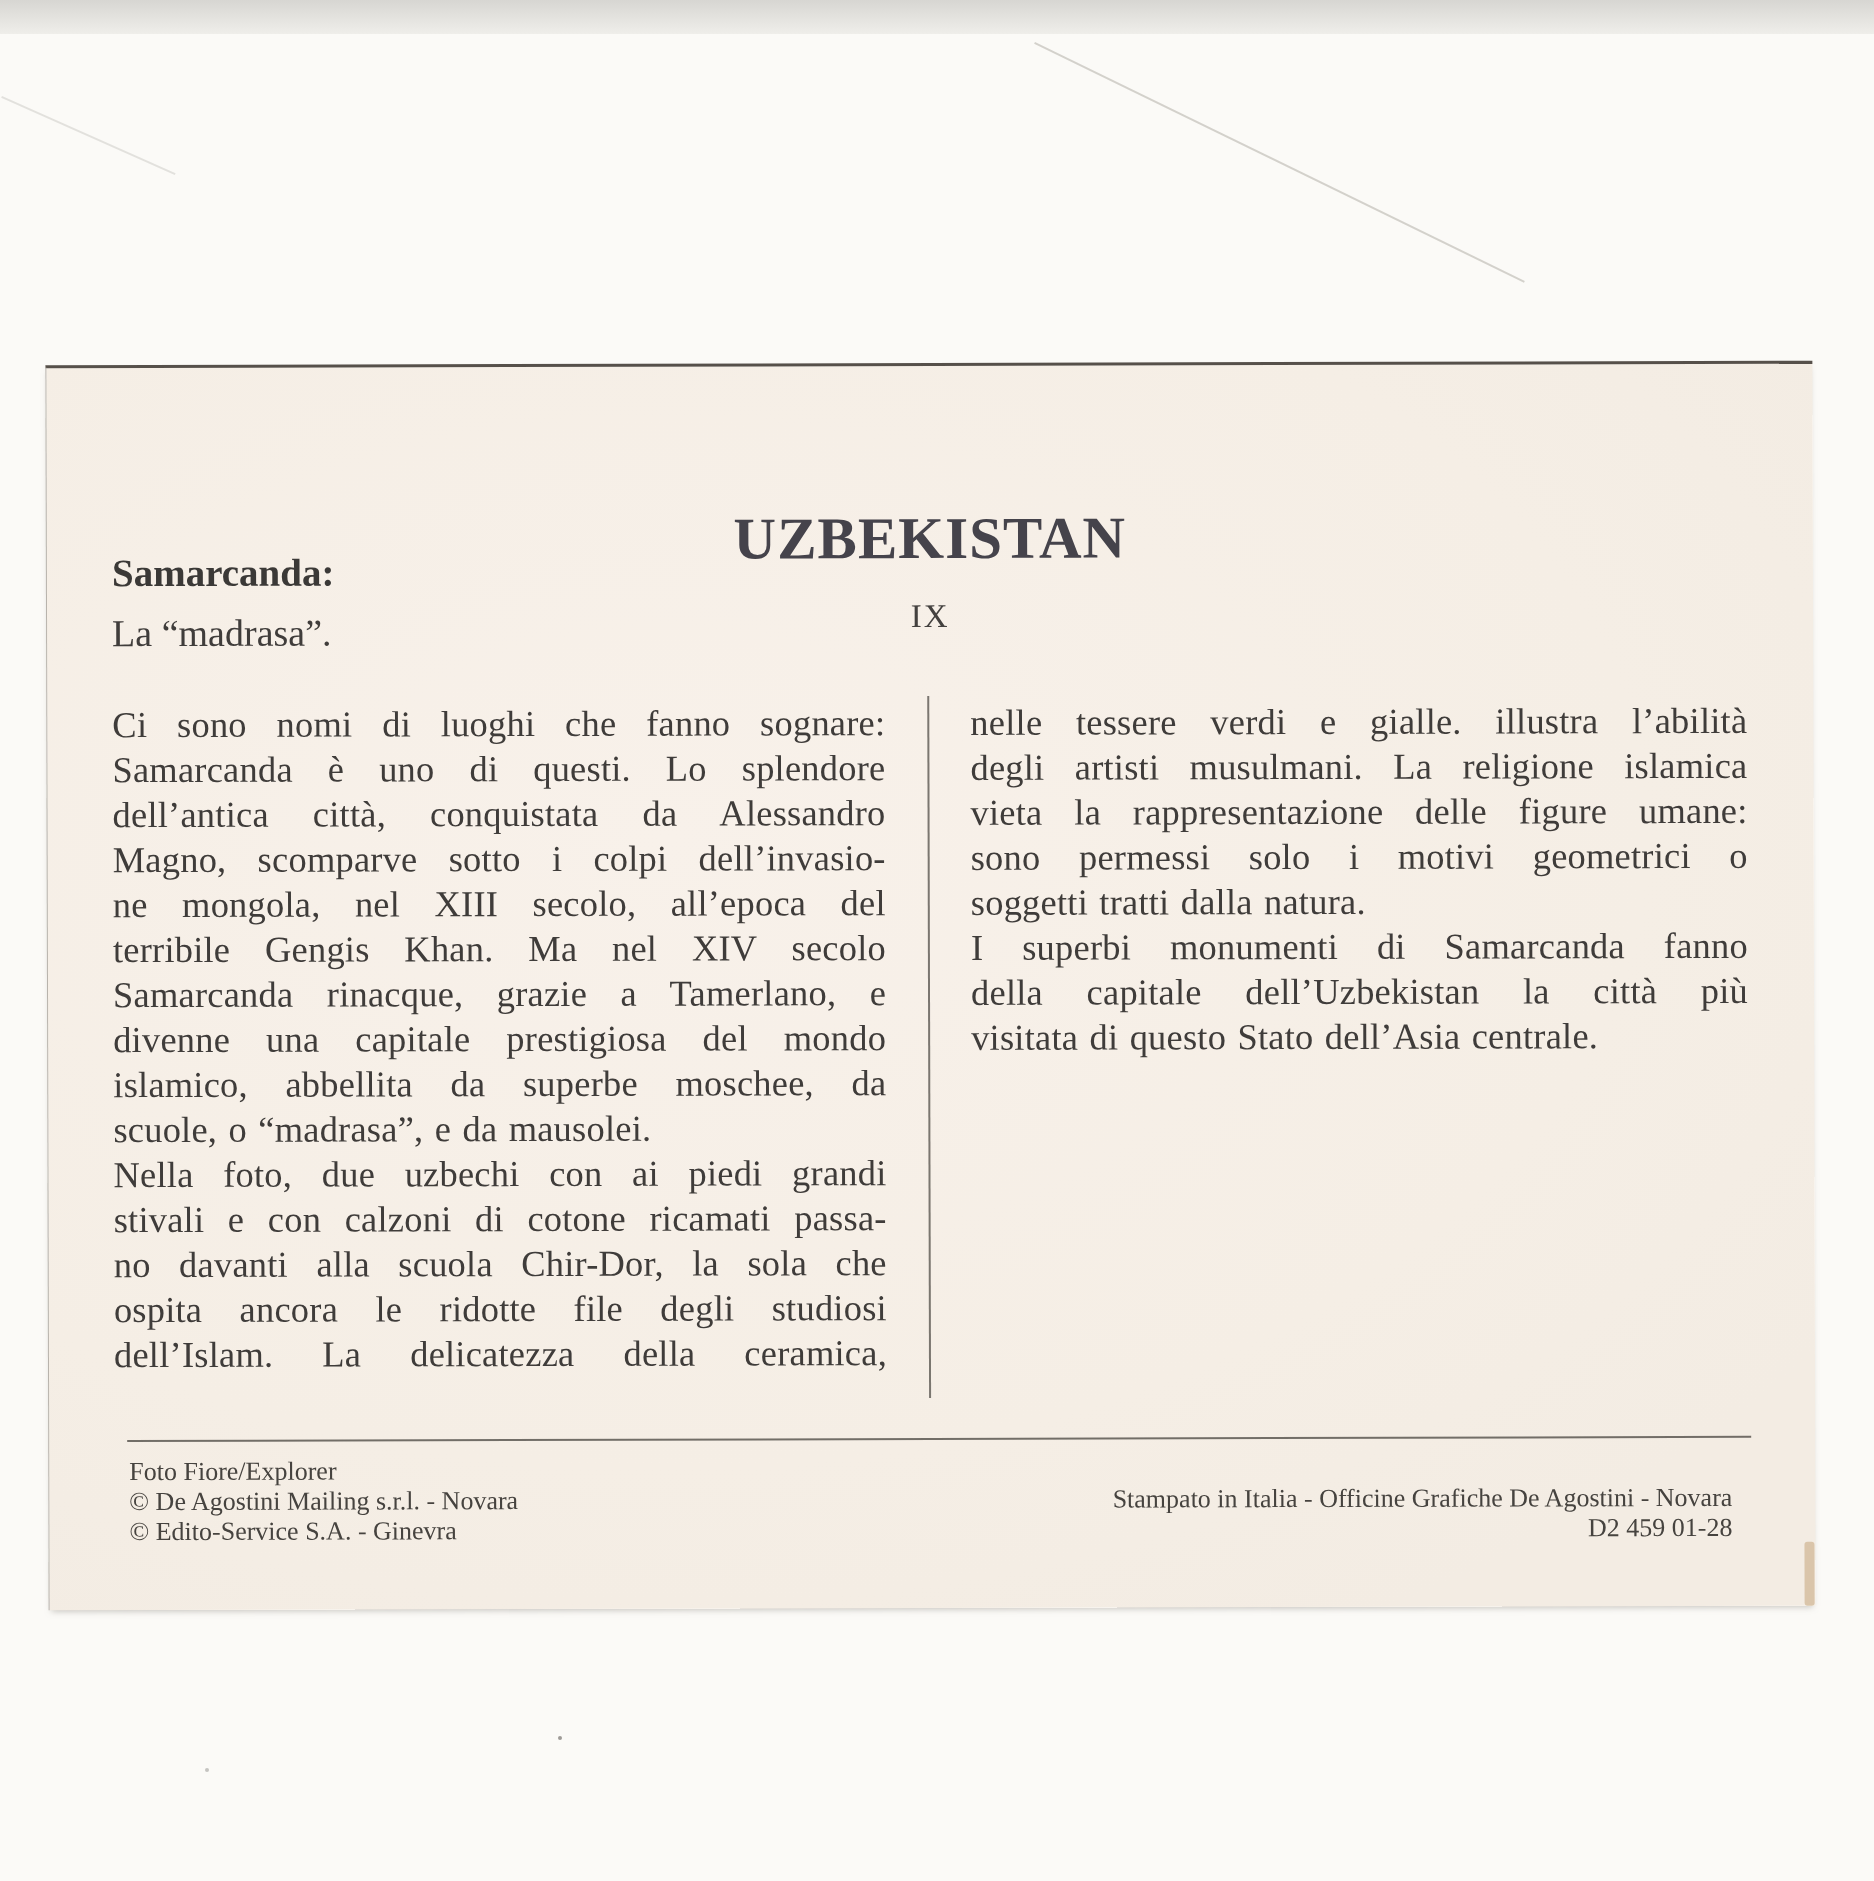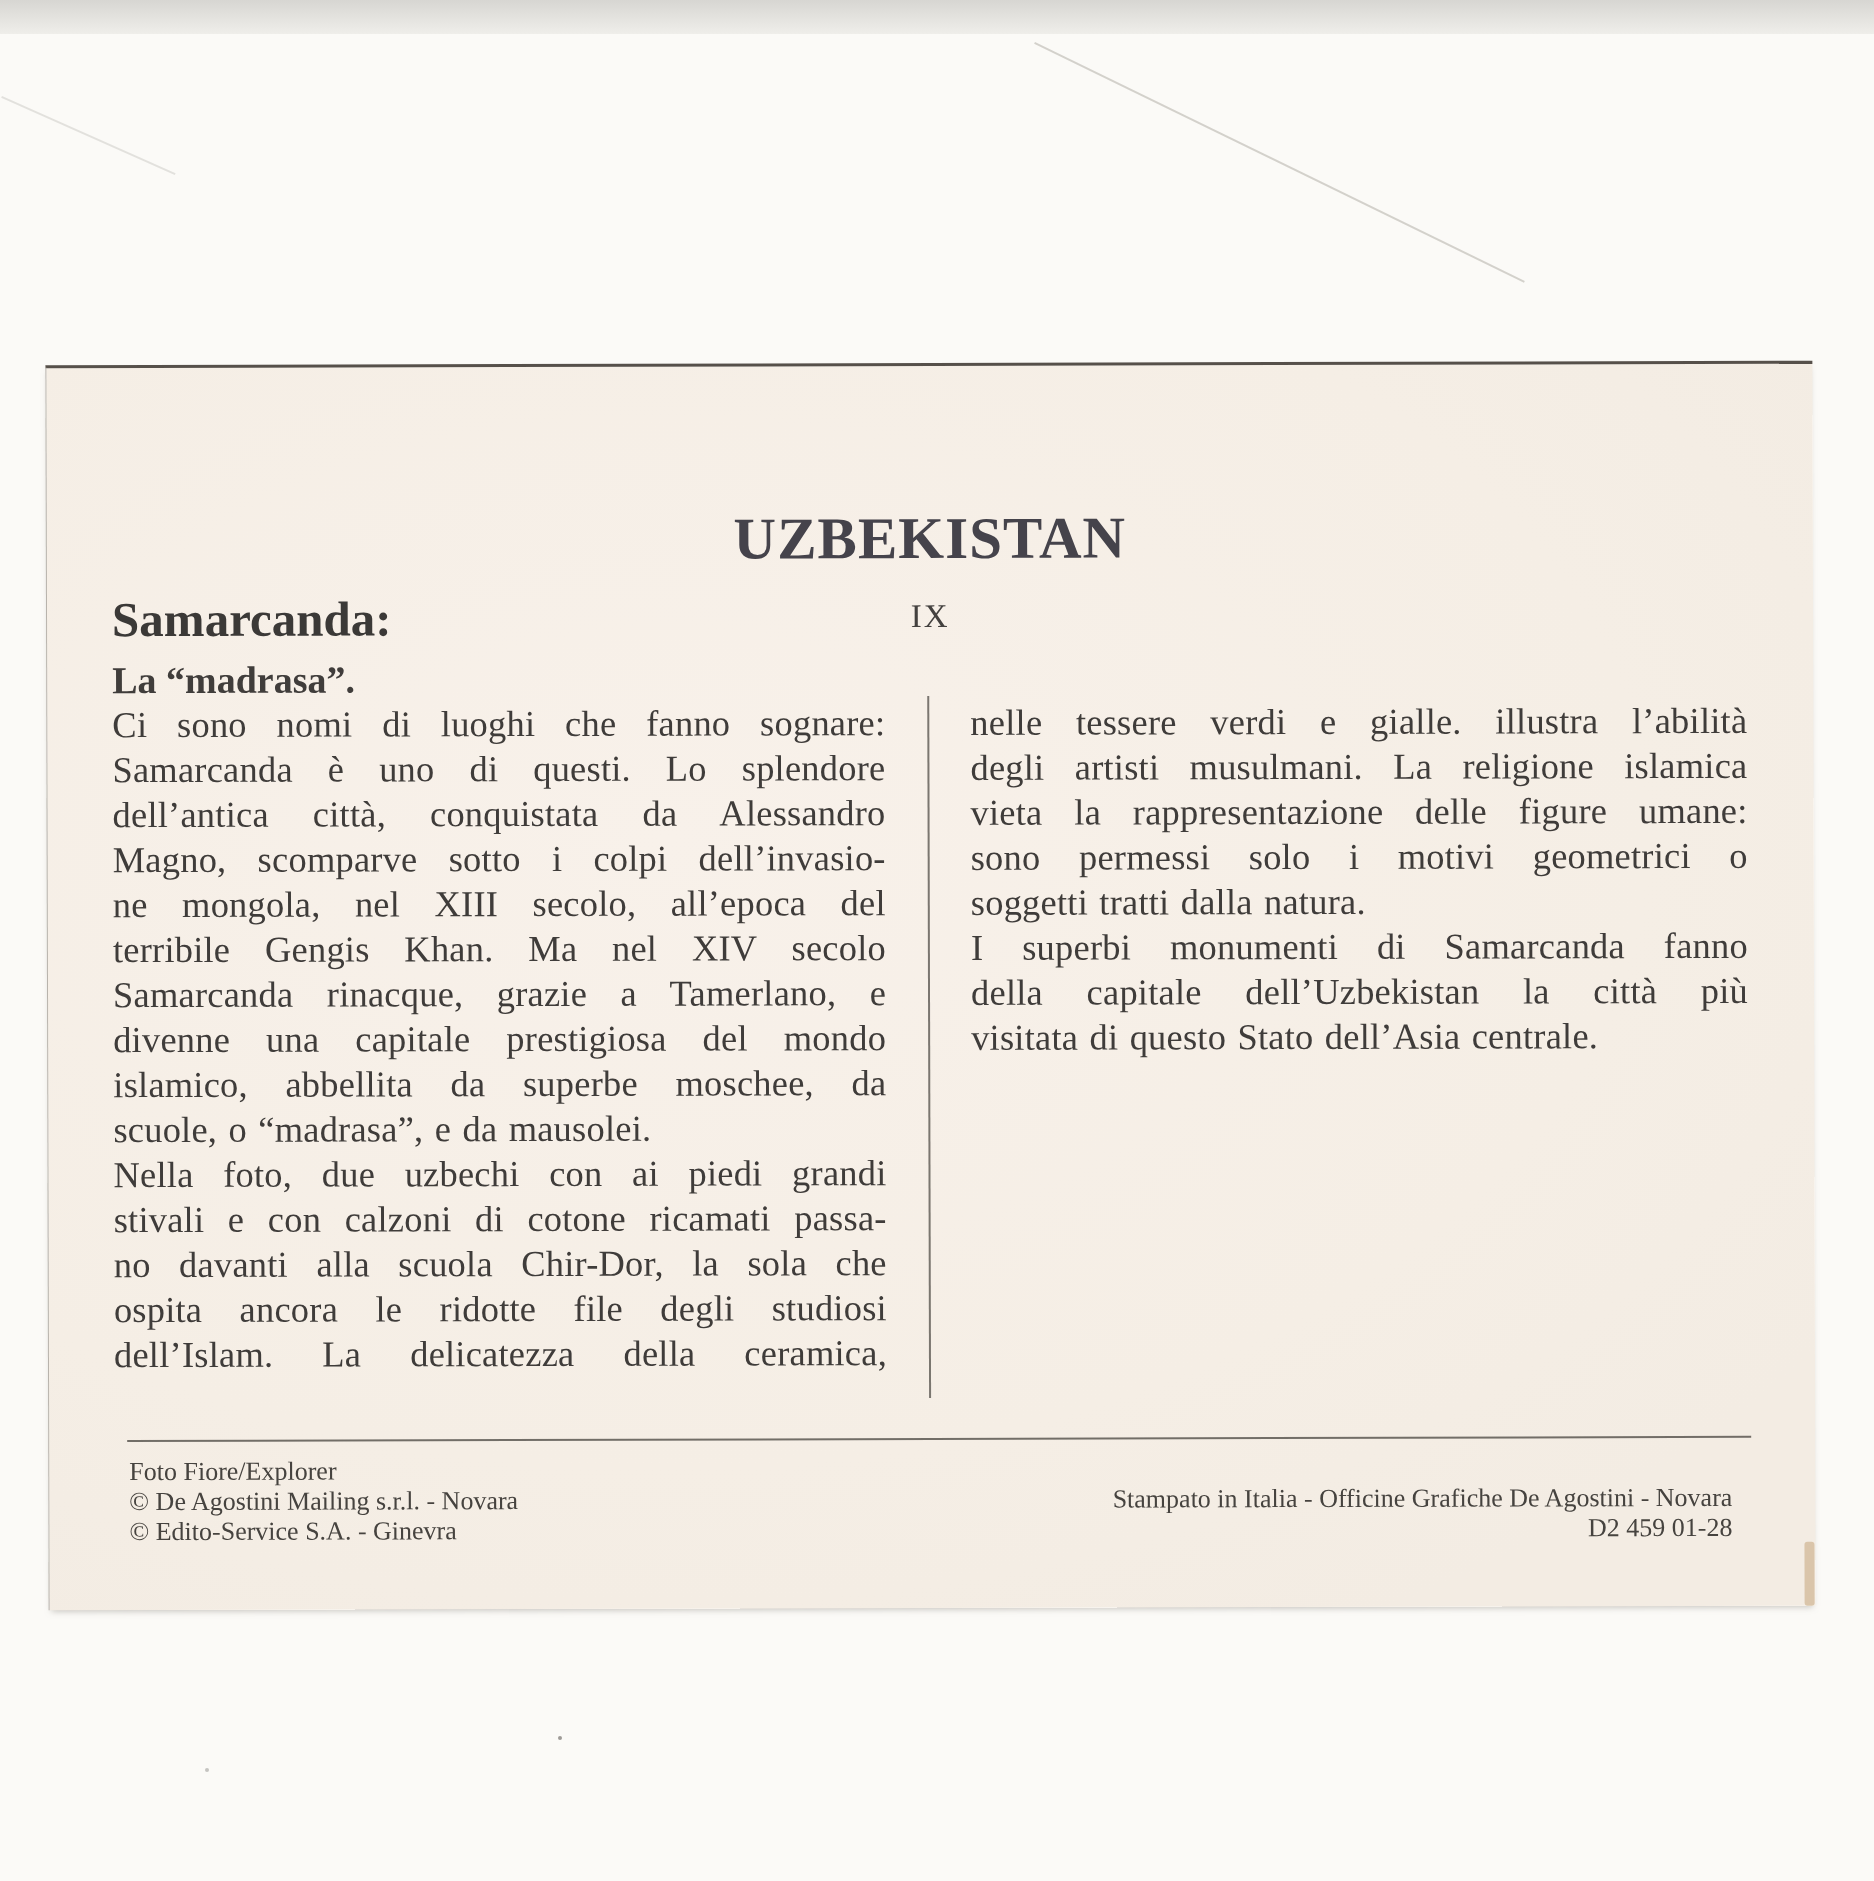--- a/index.html
+++ b/index.html
@@ -47,22 +47,22 @@
     color: #45434b;
   }
   .series {
     position: absolute; left: 0; top: 232px; width: 100%;
     text-align: center;
     font-size: 33px; letter-spacing: 2px;
     color: #44413f;
   }
 
   .heading { position: absolute; left: 65px; top: 182px; }
-  .heading-bold { font-size: 49px; font-weight: bold; line-height: 46px; color: #3b3937; margin-top: 47px; }
-  .heading-sub  { font-size: 38px; line-height: 46px; margin-top: 14px; color: #403d3b; font-weight: bold; }
+  .heading-bold { font-size: 39px; font-weight: bold; line-height: 46px; color: #3b3937; }
+  .heading-sub  { font-size: 38px; line-height: 46px; margin-top: 14px; color: #403d3b; }
 
   .col {
     position: absolute; top: 334px;
     font-size: 36.5px; line-height: 45px;
     letter-spacing: 0.2px; word-spacing: 2px;
     color: #3f3c3a;
   }
   .col-left  { left: 65px;  width: 773px; }
   .col-right { left: 923px; width: 777px; }
   .bodyline  { height: 45px; text-align: left; white-space: nowrap; }

